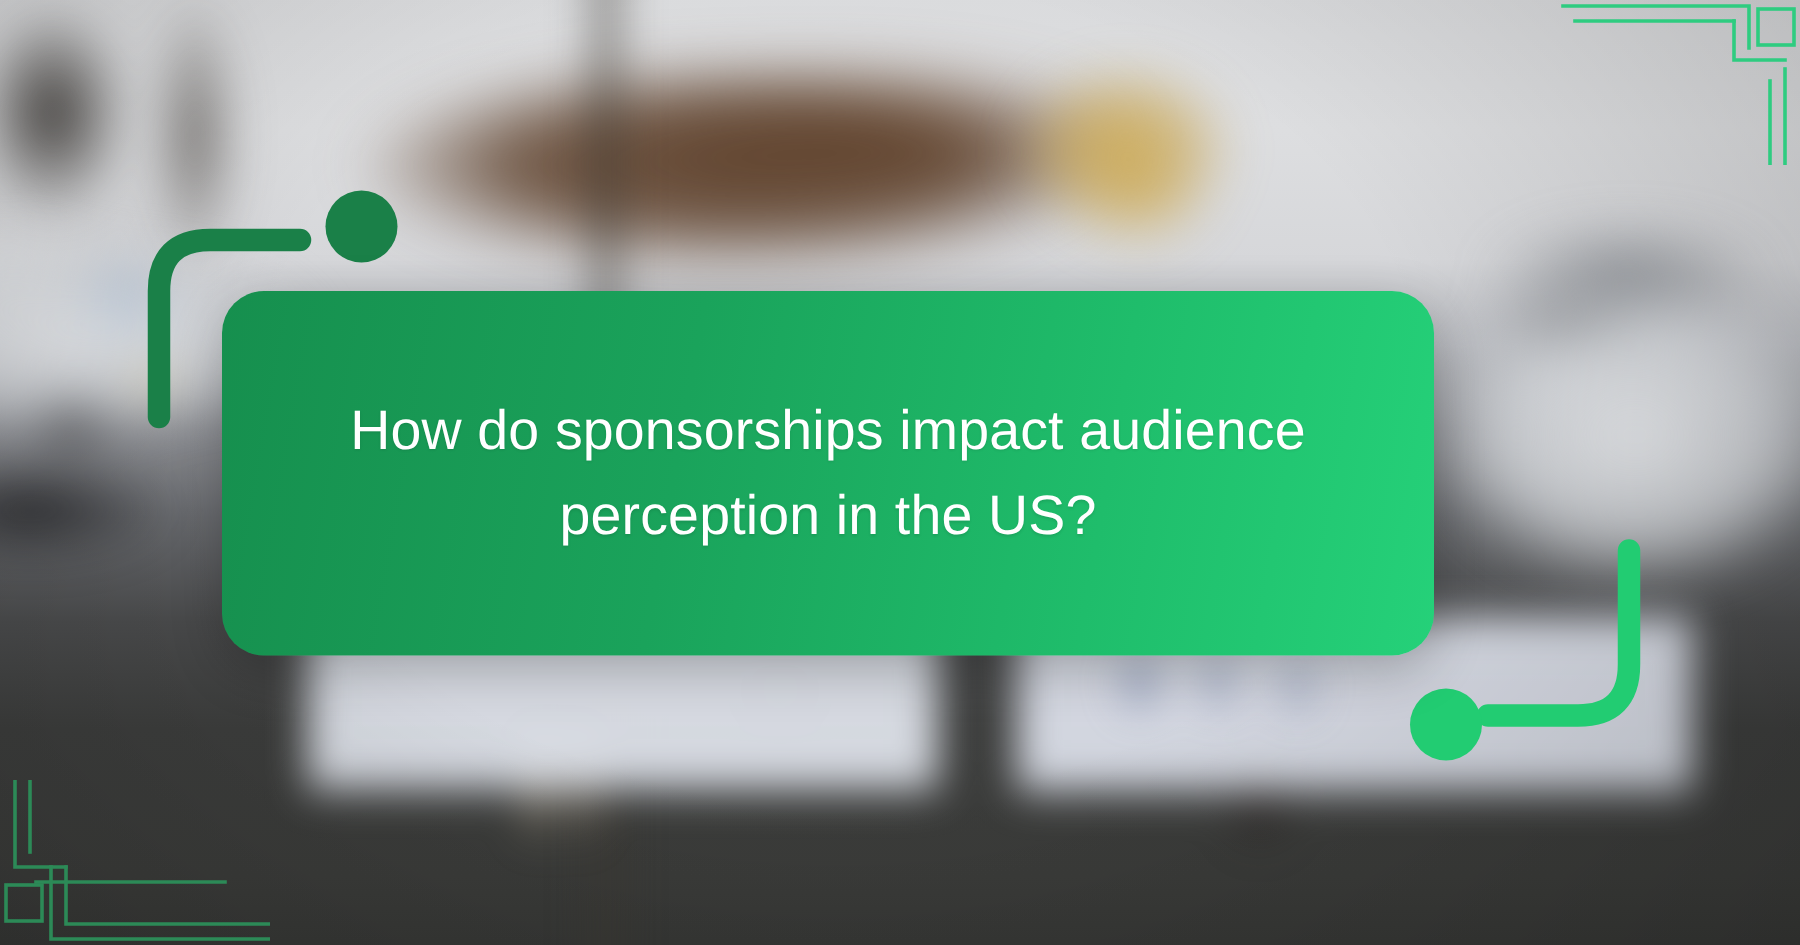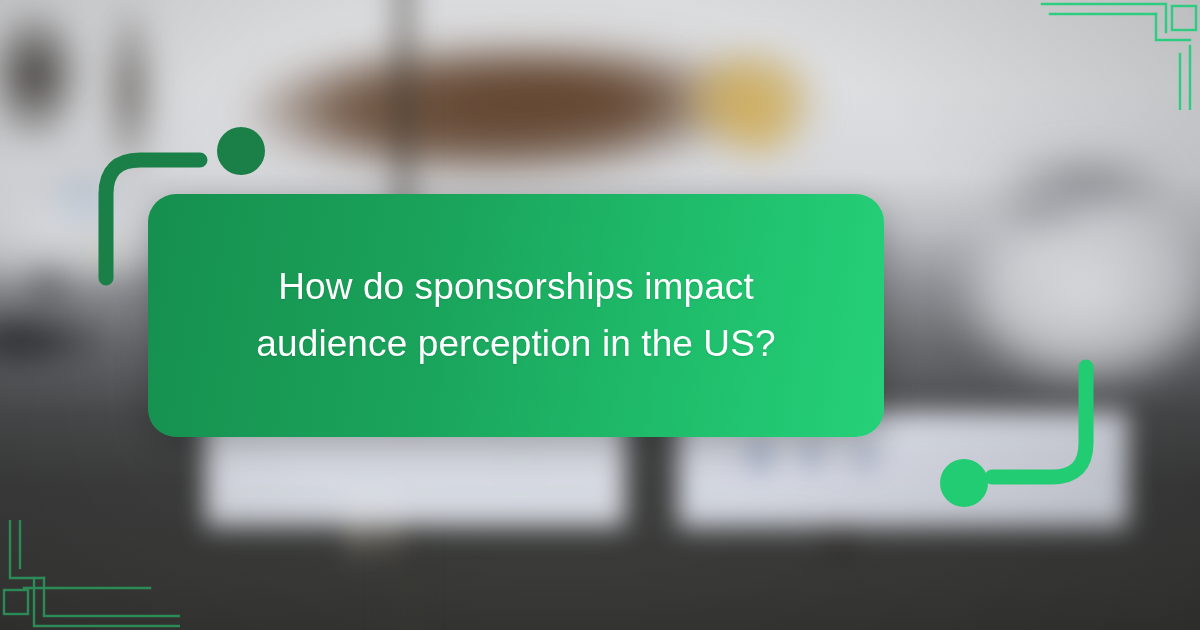--- a/index.html
+++ b/index.html
@@ -112,21 +112,21 @@
   
   .decor { position: absolute; pointer-events: none; }
   .decor-tl { left: 92px;  top: 118px; }
   .decor-br { left: 932px; top: 355px; }
 
   
   .card {
     position: absolute;
     left: 148px;
     top: 194px;
-    width: 736px;
+    width: 808px;
     height: 243px;
     border-radius: 28px;
     background: linear-gradient(100deg, #168f4e 0%, #1aa35b 38%, #1fbd6b 72%, #25d179 100%);
     box-shadow: 0 10px 34px rgba(0,0,0,0.24);
     display: flex;
     align-items: center;
     justify-content: center;
     box-sizing: border-box;
     padding: 12px 70px;
   }

